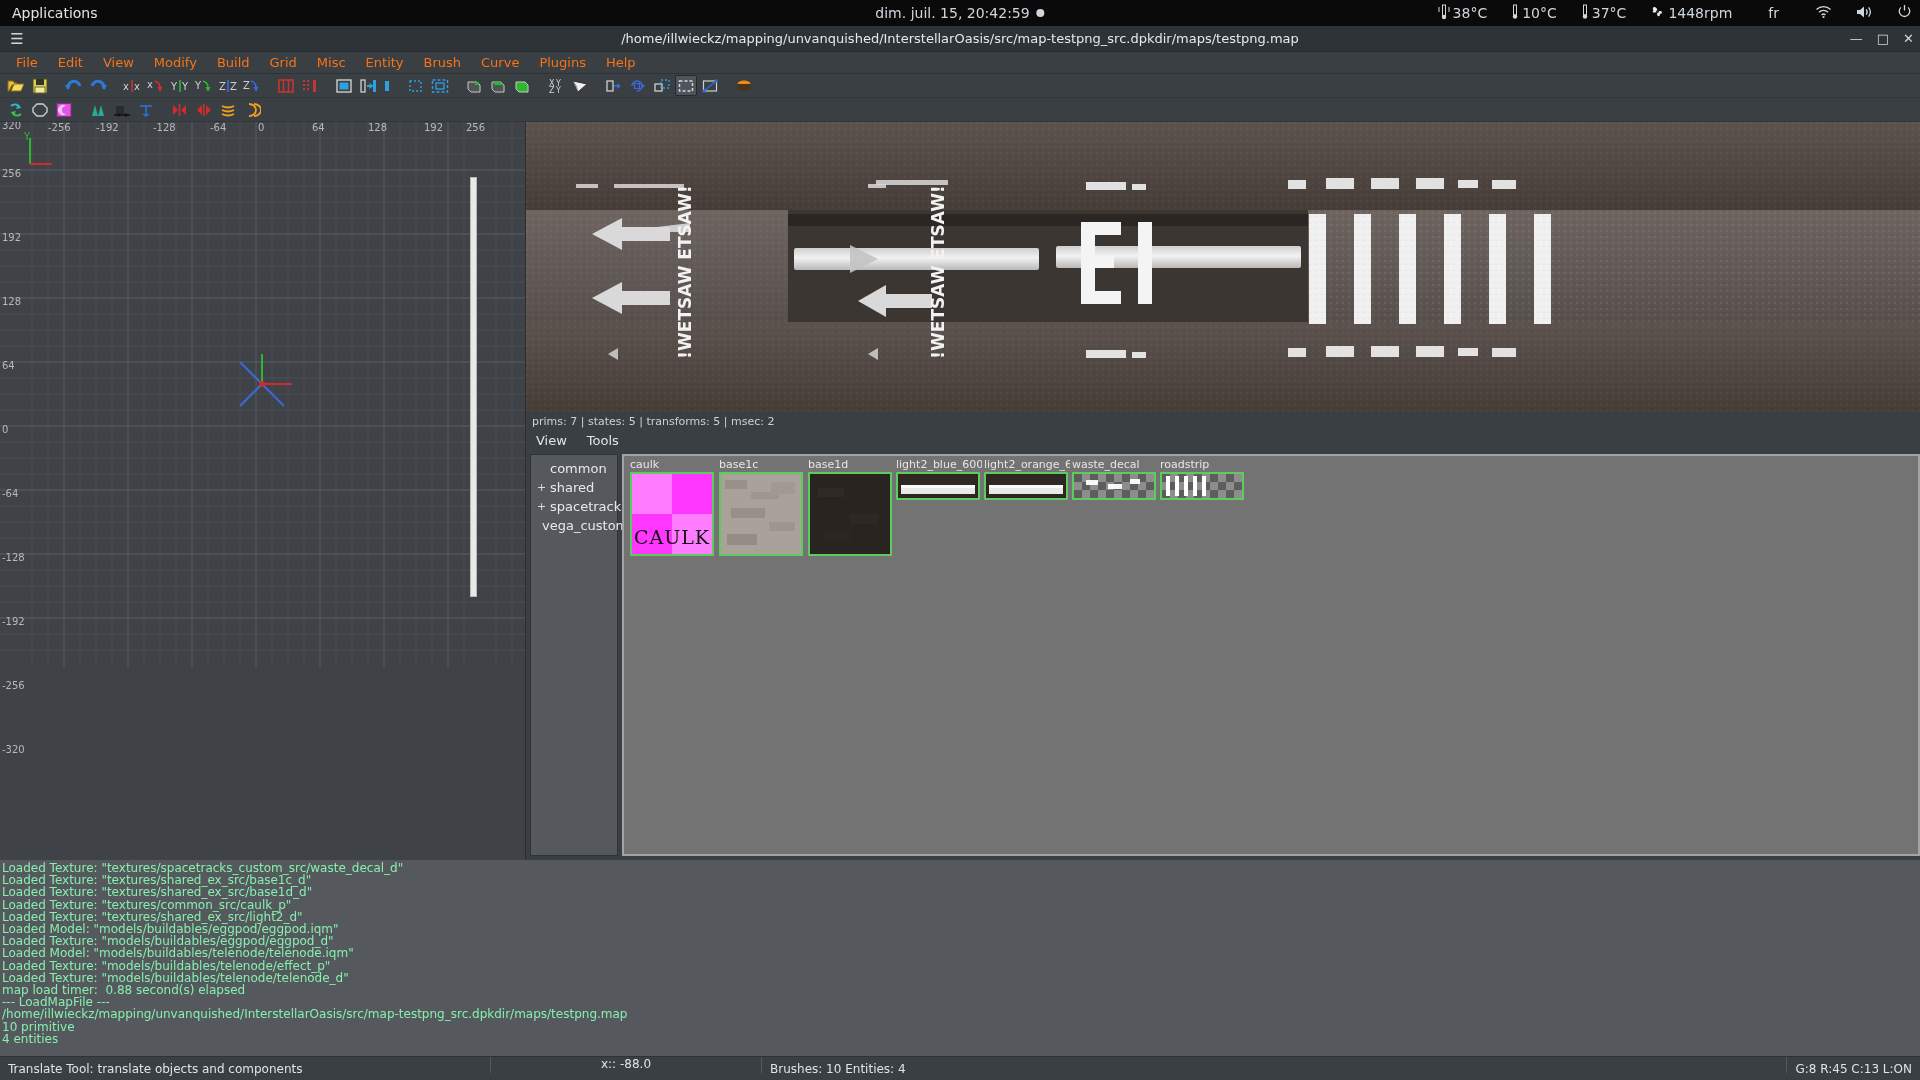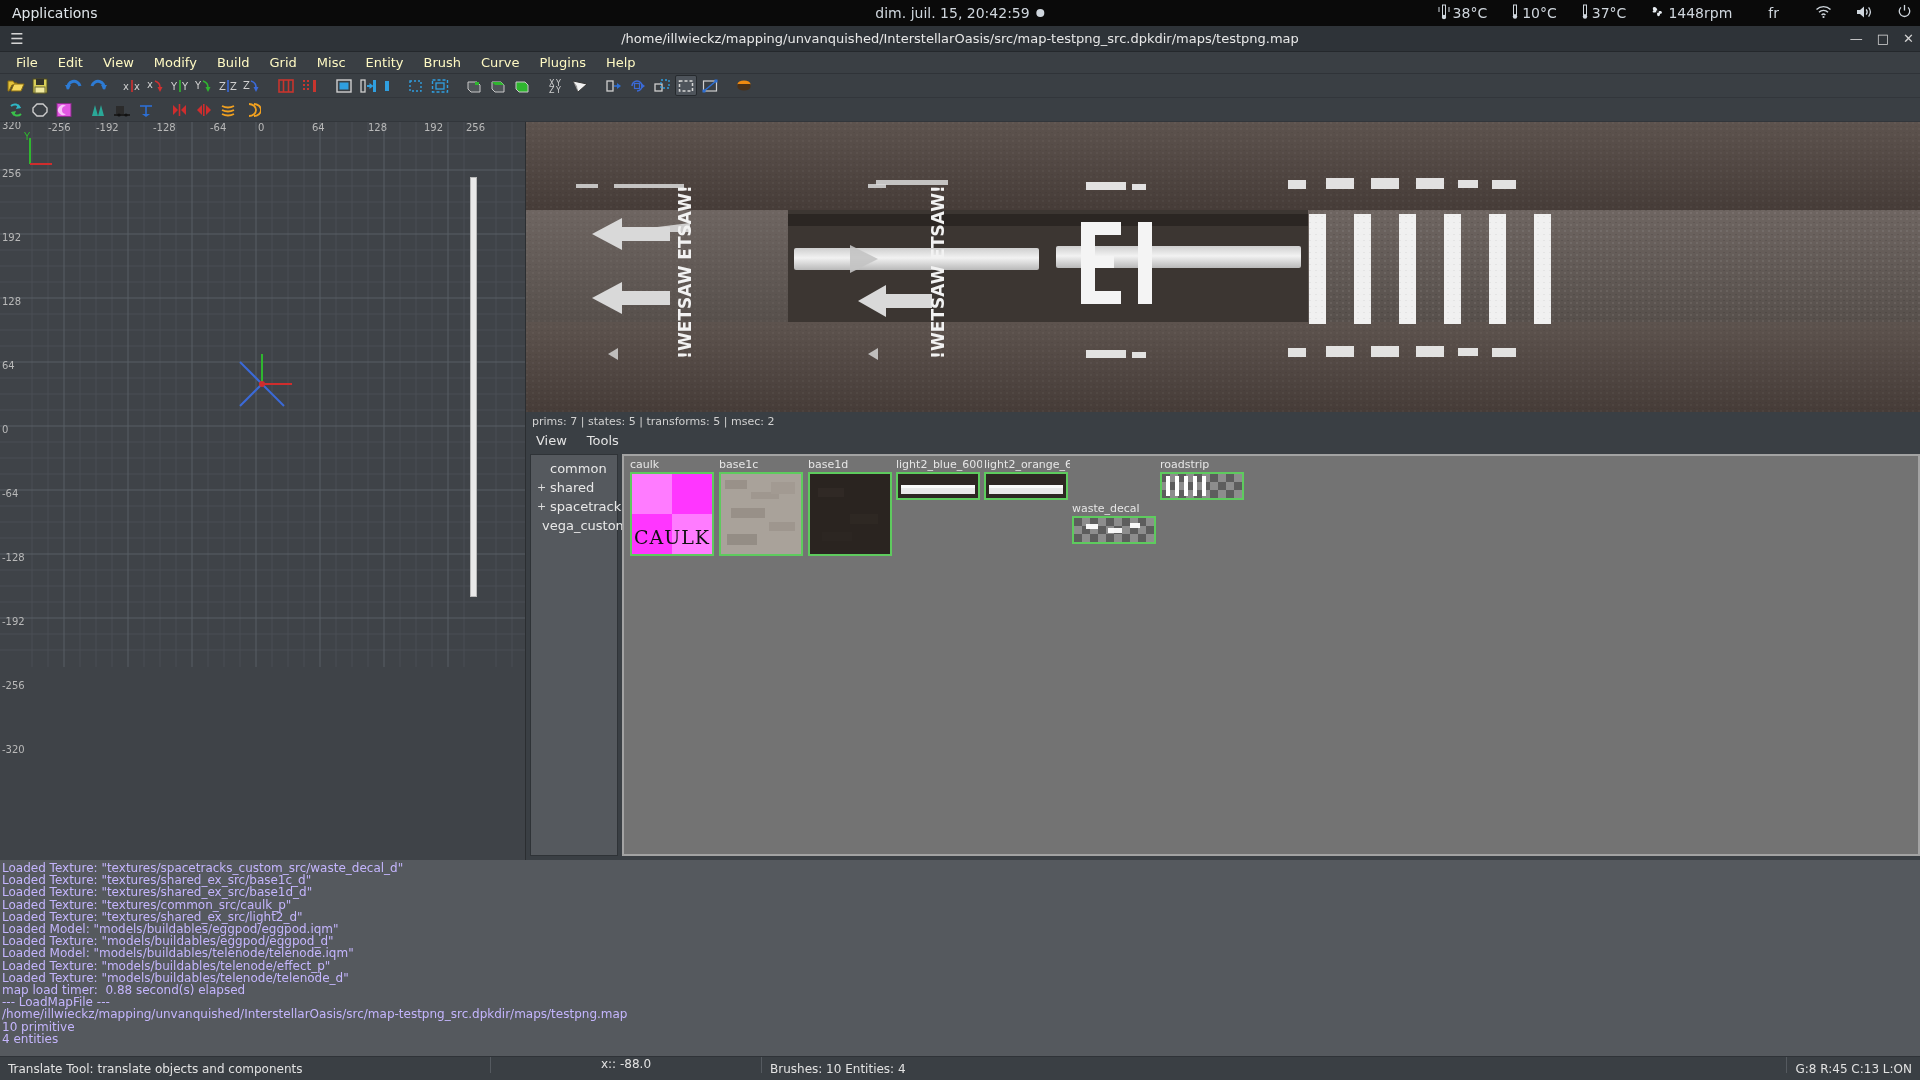--- a/index.html
+++ b/index.html
@@ -24,21 +24,21 @@
   #titlebar .burger { width:34px; text-align:center; font-size:15px; color:#d5d5d5; }
   #titlebar .title { position:absolute; left:0; right:0; text-align:center;
                      font-size:13px; color:#e8e8e8; pointer-events:none; }
   #titlebar .wbtns { position:absolute; right:6px; display:flex; gap:14px; align-items:center;
                      font-size:13px; color:#d5d5d5; }
   #titlebar .wbtns span { cursor:default; }
 
   
   #menubar { height:22px; background:#3a3f44; display:flex; align-items:center;
              padding-left:6px; border-bottom:1px solid #2f3338; }
-  #menubar .mi { padding:2px 10px; font-size:13px; color:#fef9c3; }
+  #menubar .mi { padding:2px 10px; font-size:13px; color:#f97316; }
 
   
   .toolbar { background:#3a3f44; display:flex; align-items:center; padding:2px 4px;
              border-bottom:1px solid #32363b; gap:0px; }
   .tb-row1 { height:24px; }
   .tb-row2 { height:24px; }
   .tbtn { width:22px; height:21px; display:flex; align-items:center; justify-content:center;
           margin:0 1px; border:1px solid transparent; border-radius:2px; }
   .tbtn.active { background:#4e545b; border:1px solid #5b6views; border-color:#23262a; }
   .tsep { width:10px; height:18px; }
@@ -72,21 +72,21 @@
   #texdirs .d .pm { width:8px; display:inline-block; text-align:center; font-size:11px; color:#ddd; }
   #texdirs .d .nm { }
   #texgrid { flex:1; background:#737373; border:2px solid #a3a3a3; margin-left:4px;
              position:relative; overflow:hidden; }
   .texcell { position:absolute; }
   .texcell .lbl { font-size:11px; color:#e6e6e6; height:14px; line-height:14px;
                   white-space:nowrap; overflow:hidden; }
   .texcell .sw { border:2px solid #5ecb5e; }
 
   
-  #console { height:196px; background:#55595e; color:#c4b5fd; font-size:12px;
+  #console { height:196px; background:#55595e; color:#86efac; font-size:12px;
              padding:2px 2px 0 2px; overflow:hidden; line-height:12.2px;
              font-family:"DejaVu Sans","Liberation Sans",sans-serif; }
   #console div { white-space:pre; }
 
   
   #statusbar { height:24px; background:#3a3f44; display:flex; align-items:flex-start;
                font-size:12px; color:#e2e2e2; border-top:1px solid #2f3338; }
   #statusbar .cell { padding:0 8px; height:100%; display:flex; align-items:center; }
   .sb-sep { width:1px; height:16px; background:#555a60; }
   #sb-tool { width:490px; }
@@ -800,21 +800,21 @@
               <div class="lbl">light2_orange_6000</div>
               <div class="sw" style="width:84px;height:28px;">
                 <svg width="80" height="24" viewBox="0 0 80 24">
                   <rect width="80" height="24" fill="#2e2723"></rect>
                   <rect x="3" y="11" width="74" height="9" fill="#e9e9e9"></rect>
                   <rect x="3" y="11" width="74" height="3" fill="#fafafa"></rect>
                 </svg>
               </div>
             </div>
 
-            <div class="texcell" style="left:448px;top:2px;width:86px;margin-top:44px;">
+            <div class="texcell" style="left:448px;top:2px;width:86px;">
               <div class="lbl">waste_decal</div>
               <div class="sw" style="width:84px;height:28px;">
                 <svg width="80" height="24" viewBox="0 0 80 24">
                   <rect width="80" height="24" fill="#8d8d8d"></rect>
                   <g fill="#5d5d5d">
                     <rect x="0" y="0" width="8" height="8"></rect>
                       <rect x="16" y="0" width="8" height="8"></rect>
                     <rect x="32" y="0" width="8" height="8"></rect>
                       <rect x="48" y="0" width="8" height="8"></rect>
                     <rect x="64" y="0" width="8" height="8"></rect>

